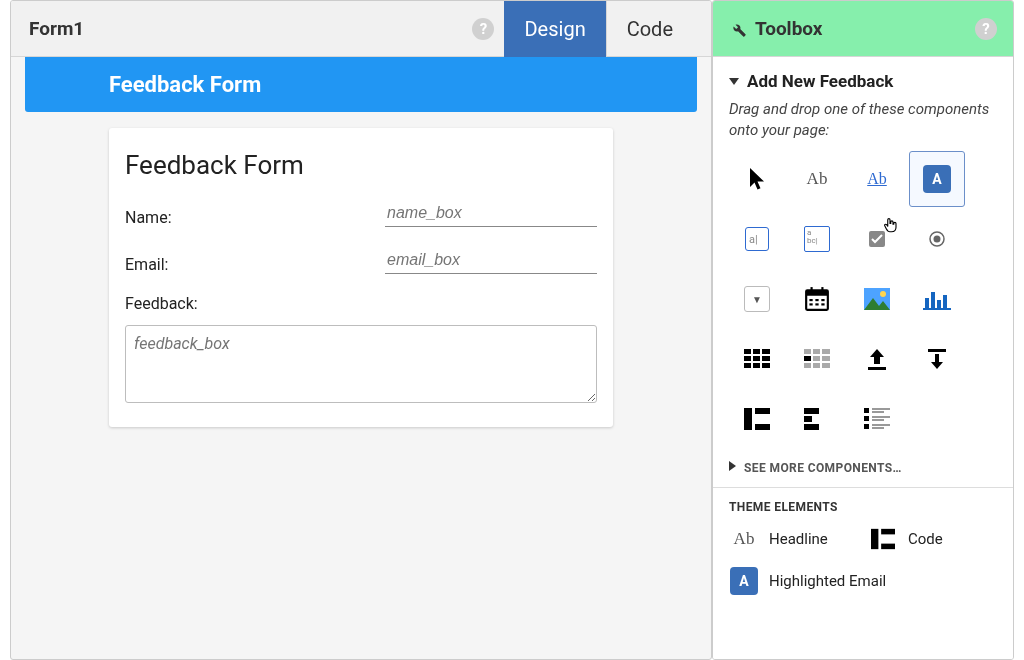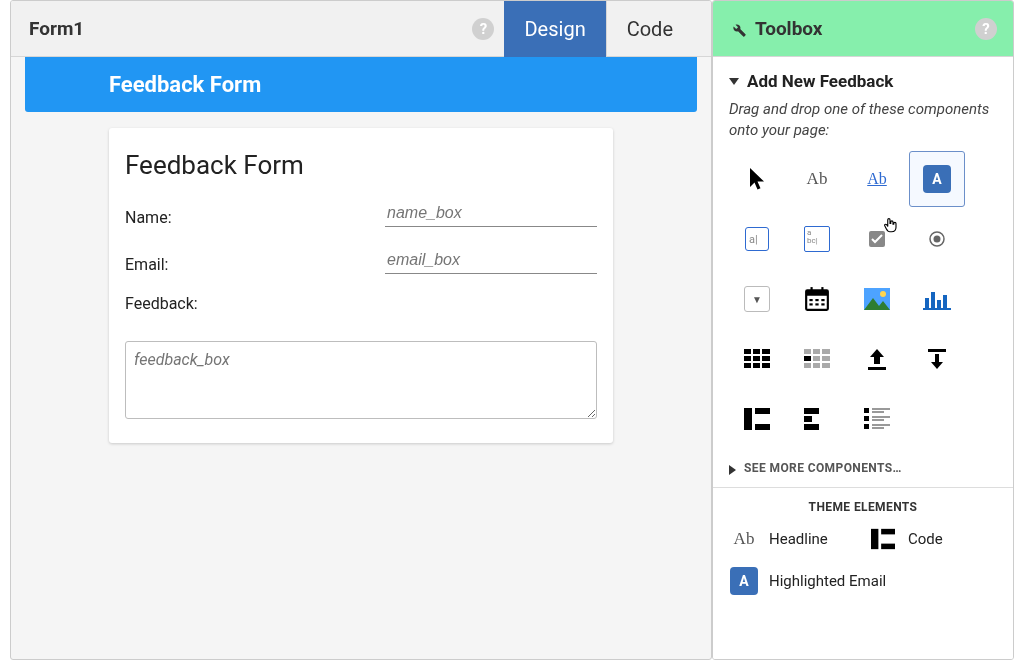--- a/index.html
+++ b/index.html
@@ -16,39 +16,39 @@
   .tab.active{background:#3a6fb7;color:#fff}
   .canvas-wrap{flex:1;overflow:auto;padding:0 14px 14px 14px}
   .canvas-wrap::-webkit-scrollbar{width:10px}
   .canvas-wrap::-webkit-scrollbar-thumb{background:#c2c2c2;border-radius:5px}
   .banner{background:#2196f3;color:#fff;display:flex;align-items:center;padding:15px 84px;font-size:22px;font-weight:700;border-radius:0 0 3px 3px}
   .card{background:#fff;margin:16px 84px 16px 84px;border-radius:3px;box-shadow:0 1px 3px rgba(0,0,0,.18);padding:20px 16px 20px 16px}
   .card h2{margin:2px 0 20px 0;font-size:26px;font-weight:400;color:#222}
   .row{display:flex;align-items:flex-end;margin-bottom:20px}
   .row .lbl{width:265px;font-size:16px;color:#222}
   .row input[type=text]{flex:1;border:none;border-bottom:1px solid #888;font-size:16px;font-style:italic;color:#9e9e9e;padding:4px 2px;outline:none;background:transparent}
-  .ta-lbl{font-size:16px;color:#222;margin-bottom:28px}
+  .ta-lbl{font-size:16px;color:#222;margin-bottom:12px}
   textarea{width:100%;height:78px;border:1px solid #bdbdbd;border-radius:3px;font-family:inherit;font-size:16px;font-style:italic;color:#9e9e9e;padding:8px;resize:both;outline:none}
 
   
   .right{width:302px}
   .right-head{display:flex;align-items:center;height:56px;padding:0 16px;border-bottom:1px solid #d6d6d6;background:#86efac}
   .wrench{font-size:18px;margin-right:8px;color:#333}
   .tb-title{font-size:19px;font-weight:700;color:#333;flex:1}
   .right-body{flex:1;overflow:auto;background:#fff;padding:14px 16px}
   .section-head{font-size:17px;font-weight:700;color:#222;display:flex;align-items:center;margin-bottom:8px;cursor:pointer}
   .caret{display:inline-block;width:0;height:0;border-left:5px solid transparent;border-right:5px solid transparent;border-top:7px solid #333;margin-right:8px}
   .caret-r{display:inline-block;width:0;height:0;border-top:5px solid transparent;border-bottom:5px solid transparent;border-left:7px solid #333;margin-right:8px}
   .hint{font-style:italic;color:#444;font-size:15px;line-height:1.4;margin-bottom:10px}
   .grid{display:grid;grid-template-columns:repeat(4,56px);gap:4px 4px}
   .cell{width:56px;height:56px;display:flex;align-items:center;justify-content:center;border-radius:3px;cursor:grab;position:relative}
   .cell.sel{border:1px solid #6b8fc9;background:#f5f9ff}
-  .see-more{margin-top:14px;font-size:12px;font-weight:700;letter-spacing:.4px;color:#555;display:flex;align-items:flex-end;cursor:pointer}
+  .see-more{margin-top:14px;font-size:12px;font-weight:700;letter-spacing:.4px;color:#555;display:flex;align-items:flex-start;cursor:pointer}
   .hr{height:1px;background:#ddd;margin:12px -16px}
-  .theme-title{font-size:12px;font-weight:700;letter-spacing:.4px;color:#333;text-align:center;margin-bottom:10px}
+  .theme-title{font-size:12px;font-weight:700;letter-spacing:.4px;color:#333;margin-bottom:10px}
   .theme-row{display:flex;align-items:center;gap:10px;margin-bottom:12px}
   .theme-item{display:flex;align-items:center;gap:10px;flex:1}
   .theme-ico{width:30px;height:30px;display:flex;align-items:center;justify-content:center}
   .theme-label{font-size:15px;color:#222}
   .btn-ico{width:28px;height:28px;border-radius:4px;background:#3a6fb7;color:#fff;display:flex;align-items:center;justify-content:center;font-weight:700;font-size:14px}
   .ab{font-family:Georgia,serif;font-size:17px;color:#555}
   .ab-link{font-family:Georgia,serif;font-size:16px;color:#2e6ad1;text-decoration:underline}
   .mini-input{width:24px;height:24px;border:1px solid #2e6ad1;border-radius:3px;font-size:11px;color:#888;display:flex;align-items:center;padding-left:3px;background:#fff}
   .mini-ta{width:26px;height:26px;border:1px solid #2e6ad1;border-radius:2px;font-size:8px;color:#888;padding:2px;line-height:1;background:#fff}
   .pointer-cursor{width:24px;height:24px;position:absolute}

